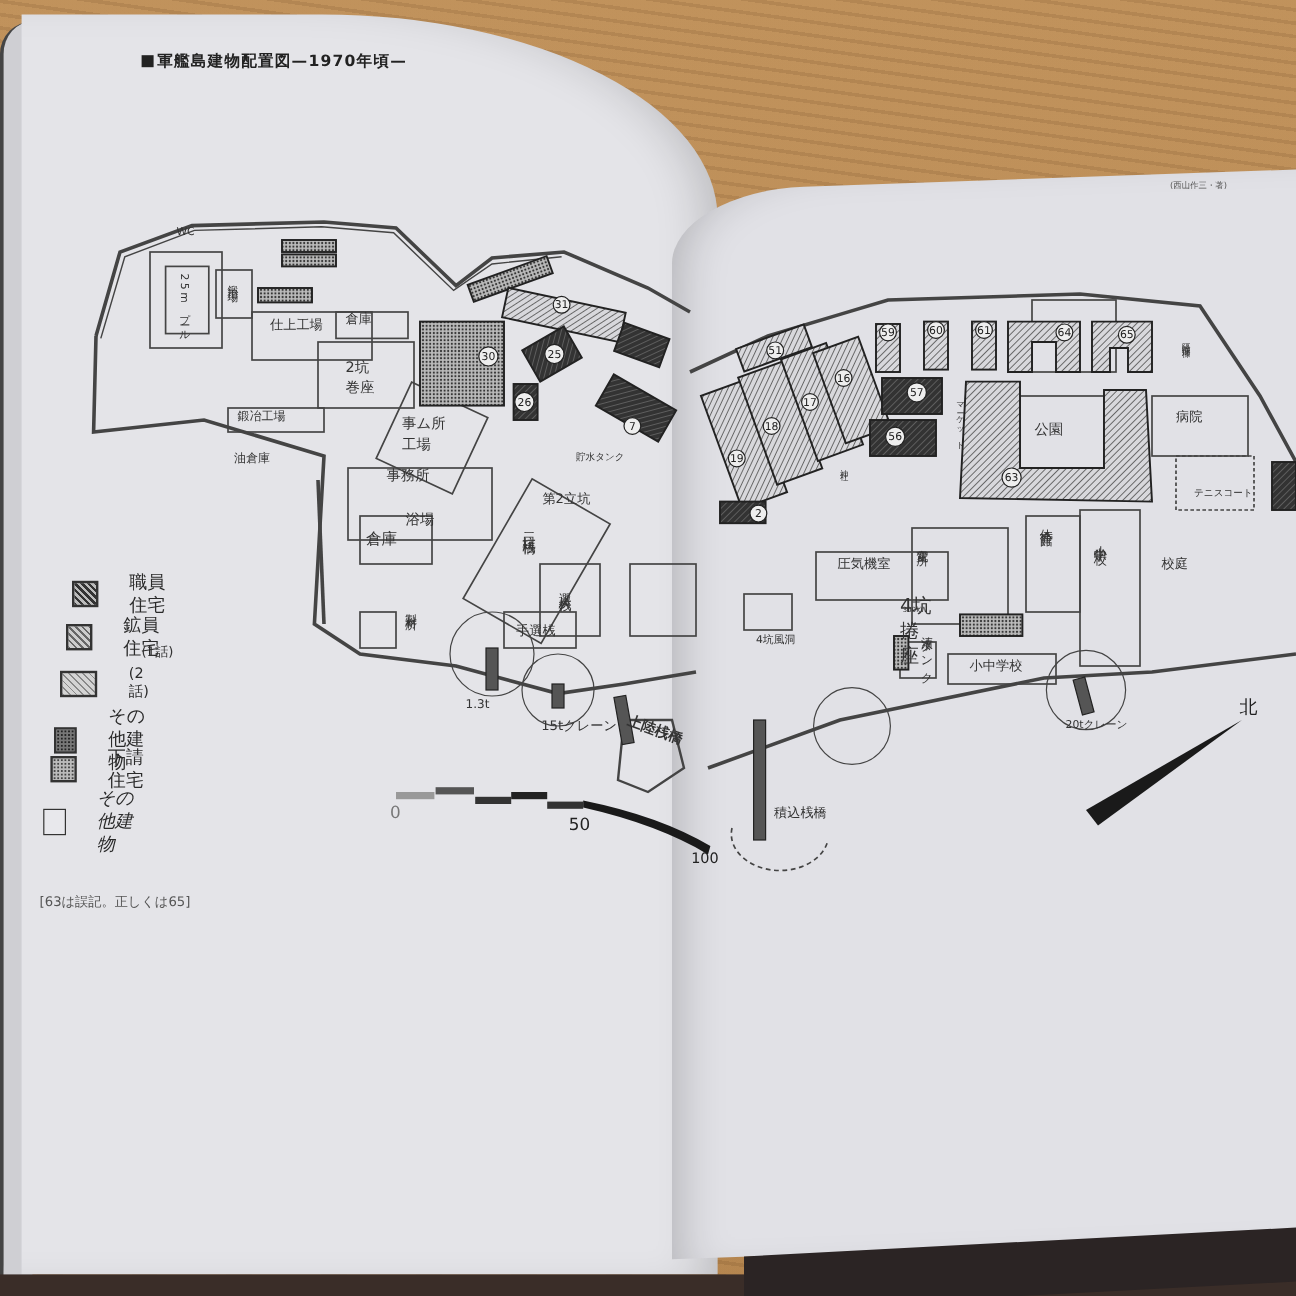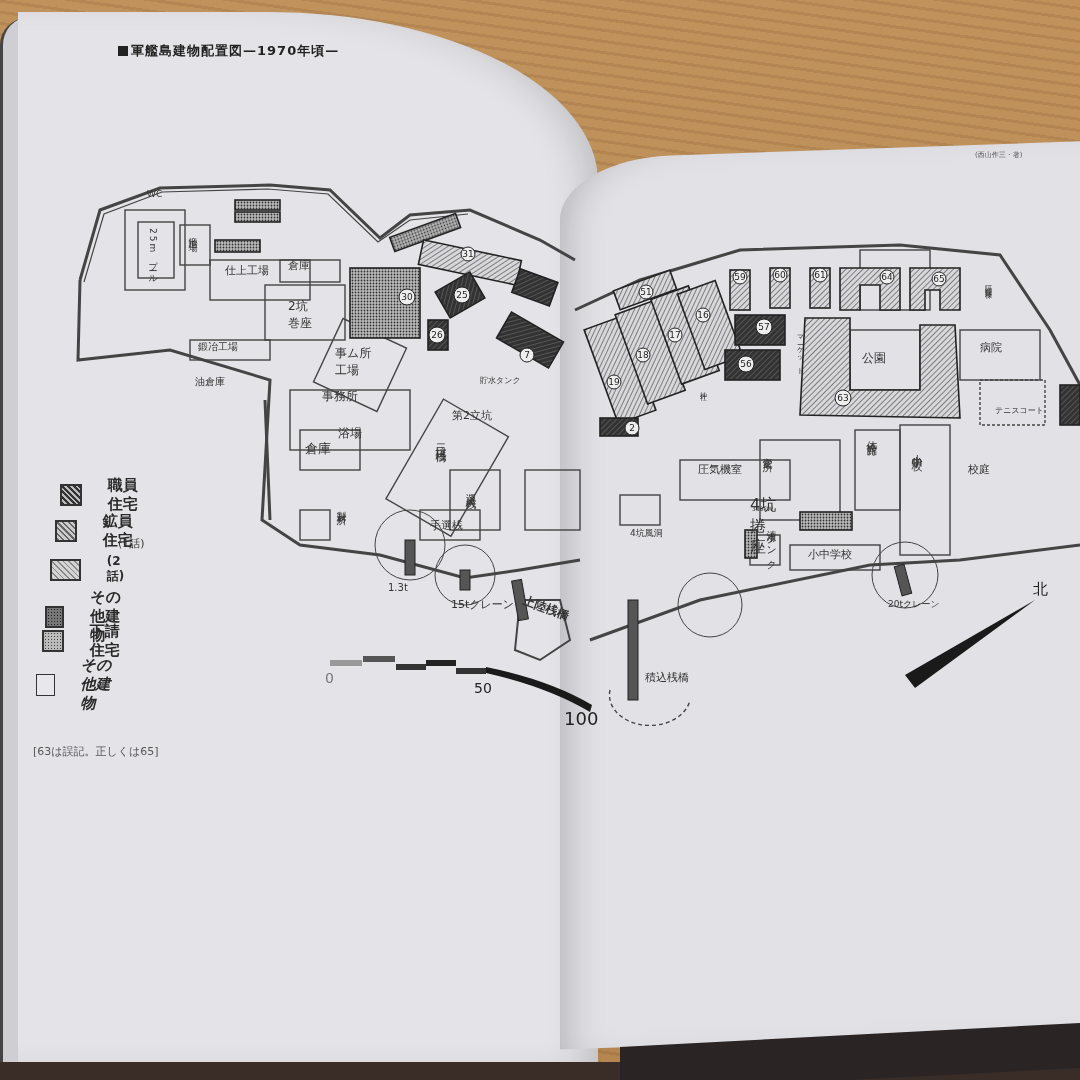--- a/index.html
+++ b/index.html
@@ -14,21 +14,21 @@
   .bottom-right{position:absolute;left:620px;top:1035px;width:460px;height:45px;background:#2b2424;transform:skewY(-3deg);}
   .title{position:absolute;left:118px;top:42px;font-size:13px;font-weight:bold;color:#222;letter-spacing:1px;}
   .title .sq{display:inline-block;width:10px;height:10px;background:#222;margin-right:3px;vertical-align:-1px;}
   .credit{position:absolute;left:975px;top:150px;font-size:7px;color:#555;}
   svg.map{position:absolute;left:0;top:0;}
   .lbl{position:absolute;font-size:12px;color:#333;white-space:nowrap;}
   .lbl.v{writing-mode:vertical-rl;letter-spacing:2px;}
   .legend{position:absolute;left:40px;top:470px;}
   .legend-item{position:absolute;left:0;display:flex;align-items:center;}
   .sw{width:38px;height:22px;border:2px solid #333;box-sizing:border-box;margin-right:26px;}
-  .legend-item .t{font-size:15px;color:#2a2a2a;font-weight:bold;}
+  .legend-item .t{font-size:15px;color:#2a2a2a;}
   .note{position:absolute;left:33px;top:744px;font-size:11px;color:#555;}
   .scale-lbl{position:absolute;font-size:14px;color:#222;}
   .north{position:absolute;left:1033px;top:580px;font-size:15px;color:#222;}
 </style>
 </head>
 <body>
 
 <div class="wood"></div>
 <div class="cover-left"></div>
 <div class="page-left"></div>
@@ -259,15 +259,15 @@
   <div class="legend-item" style="top:186px;left:-4px">
     <div class="sw" style="background:#e8e8ec;border-width:1.5px"></div>
     <span class="t" style="font-style:italic">その他建物</span>
   </div>
 </div>
 
 <div class="note">[63は誤記。正しくは65]</div>
 
 <span class="scale-lbl" style="left:325px;top:670px;color:#777">0</span>
 <span class="scale-lbl" style="left:474px;top:680px">50</span>
-<span class="scale-lbl" style="left:564px;top:708px;font-size:18px">100</span>
+<span class="scale-lbl" style="left:576px;top:708px;font-size:12px">100</span>
 
 <span class="north">北</span>
 
 </body></html>

